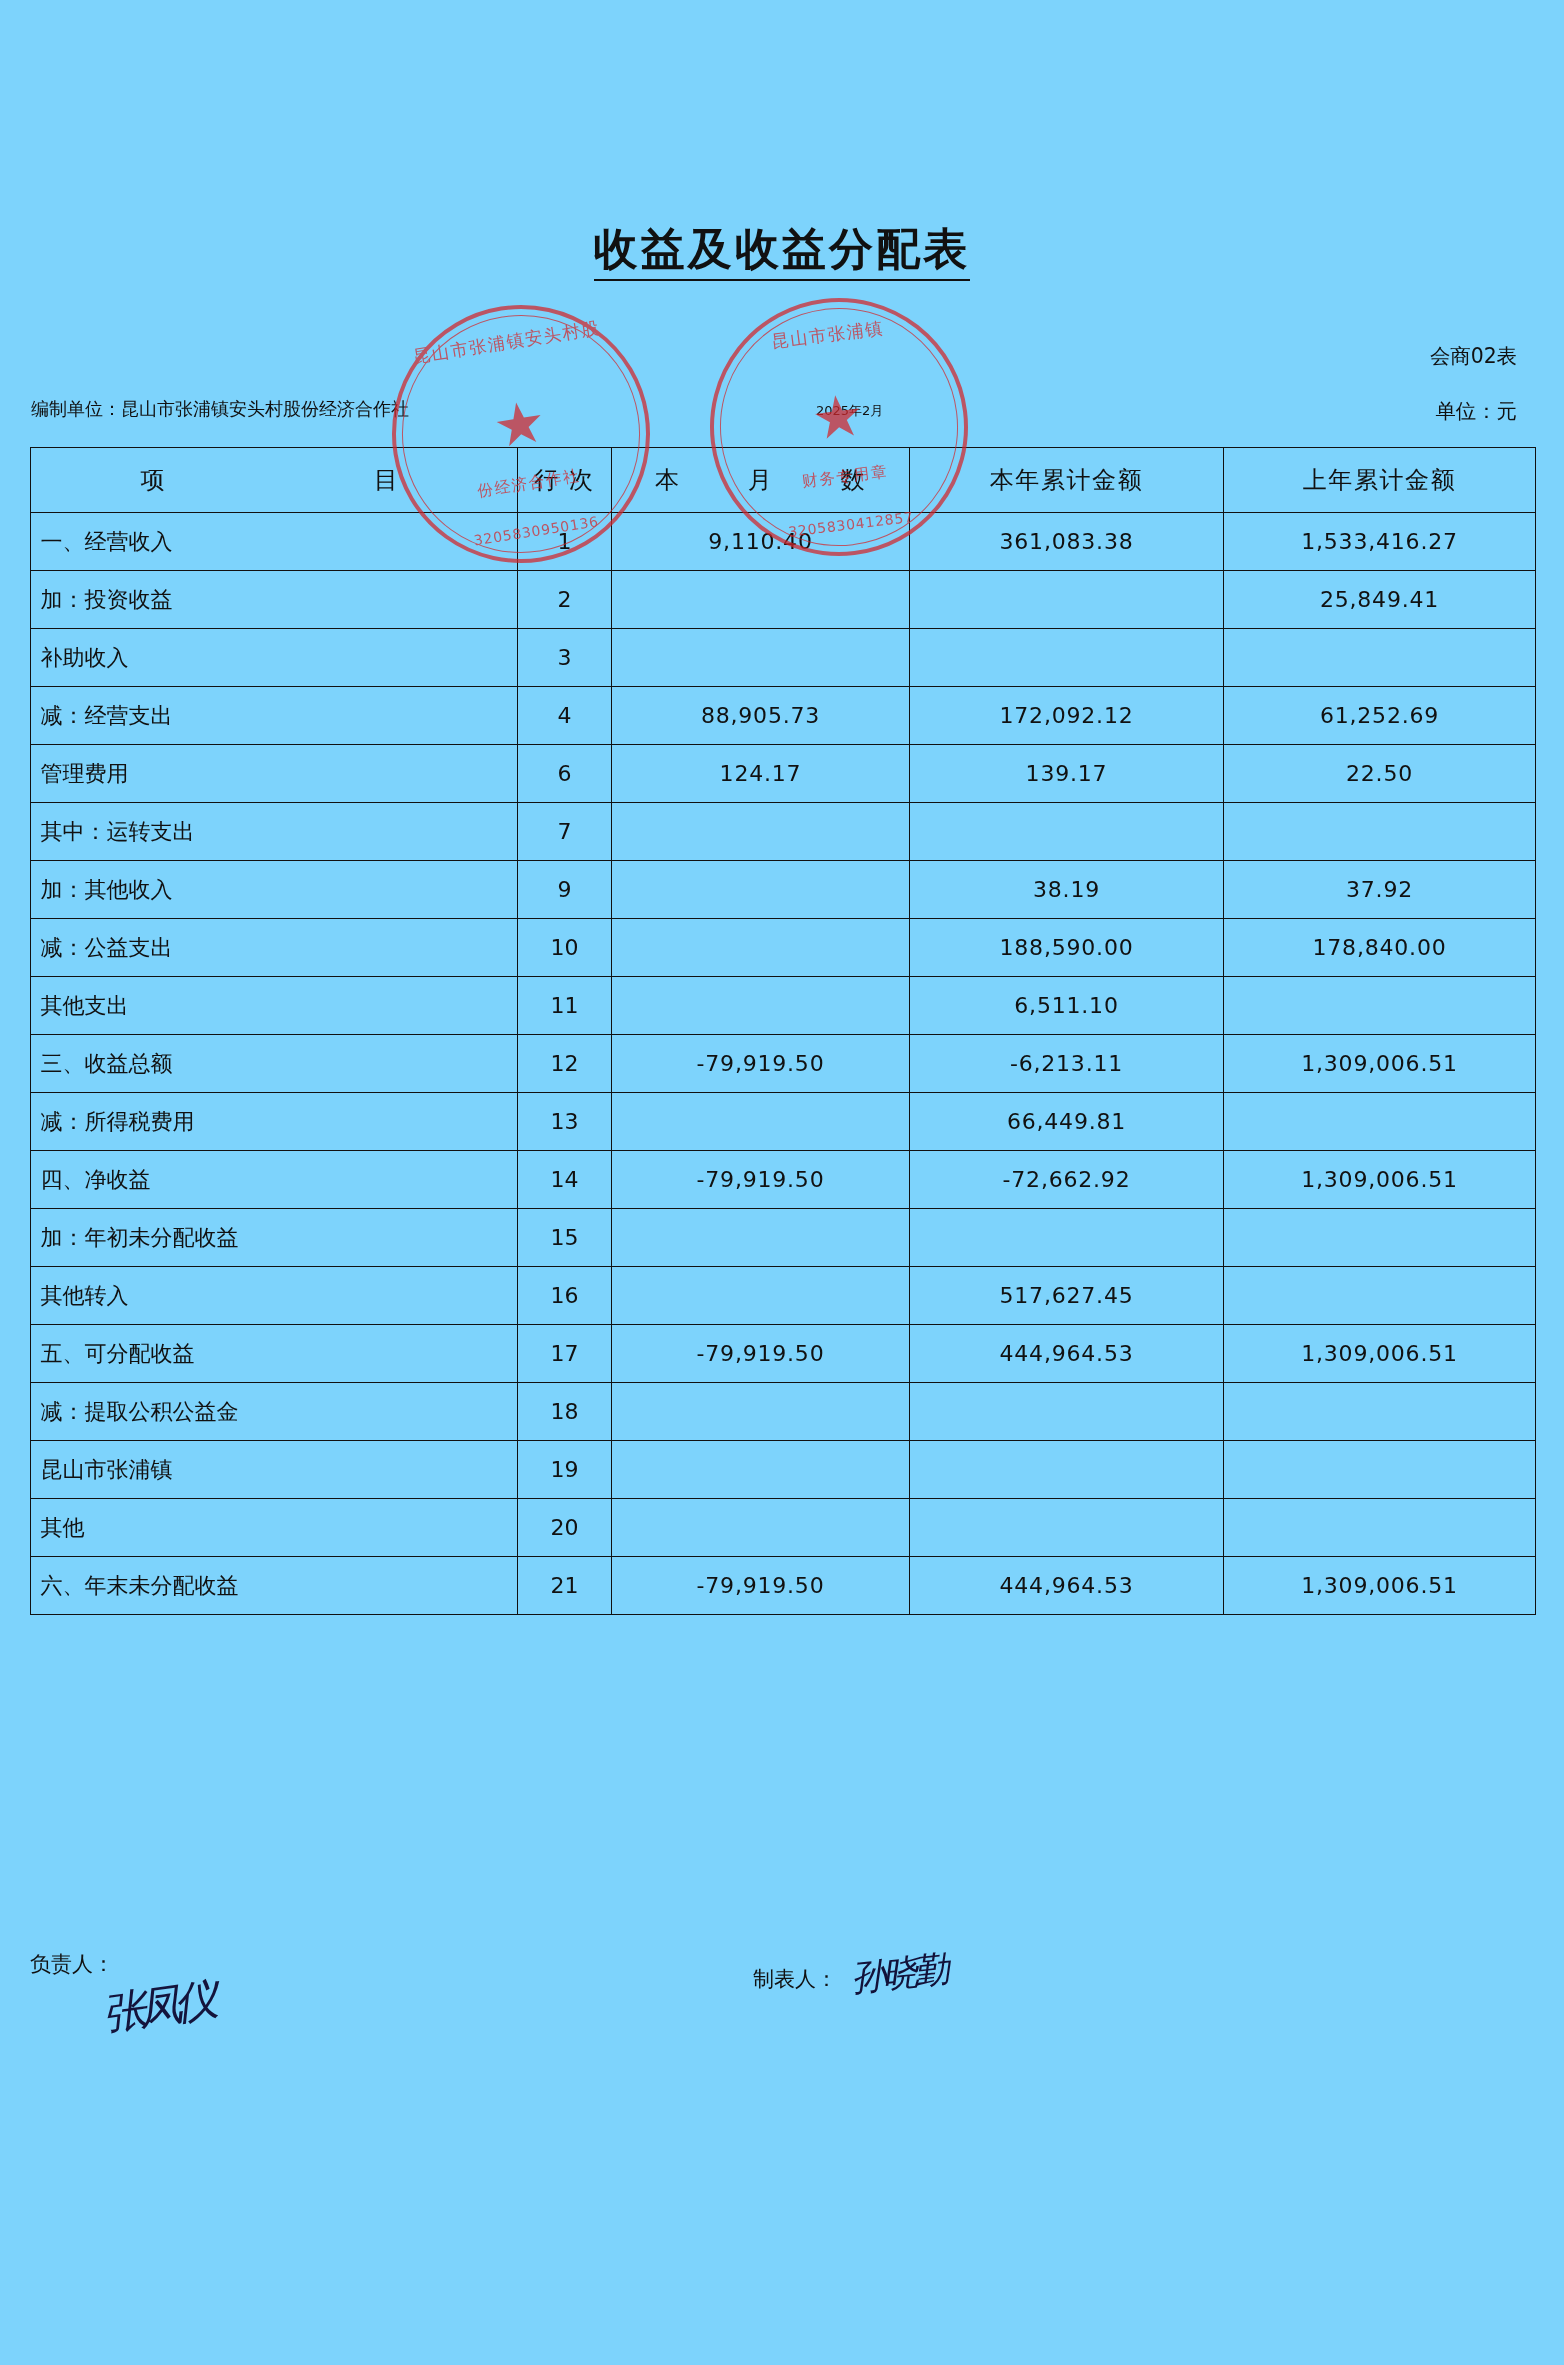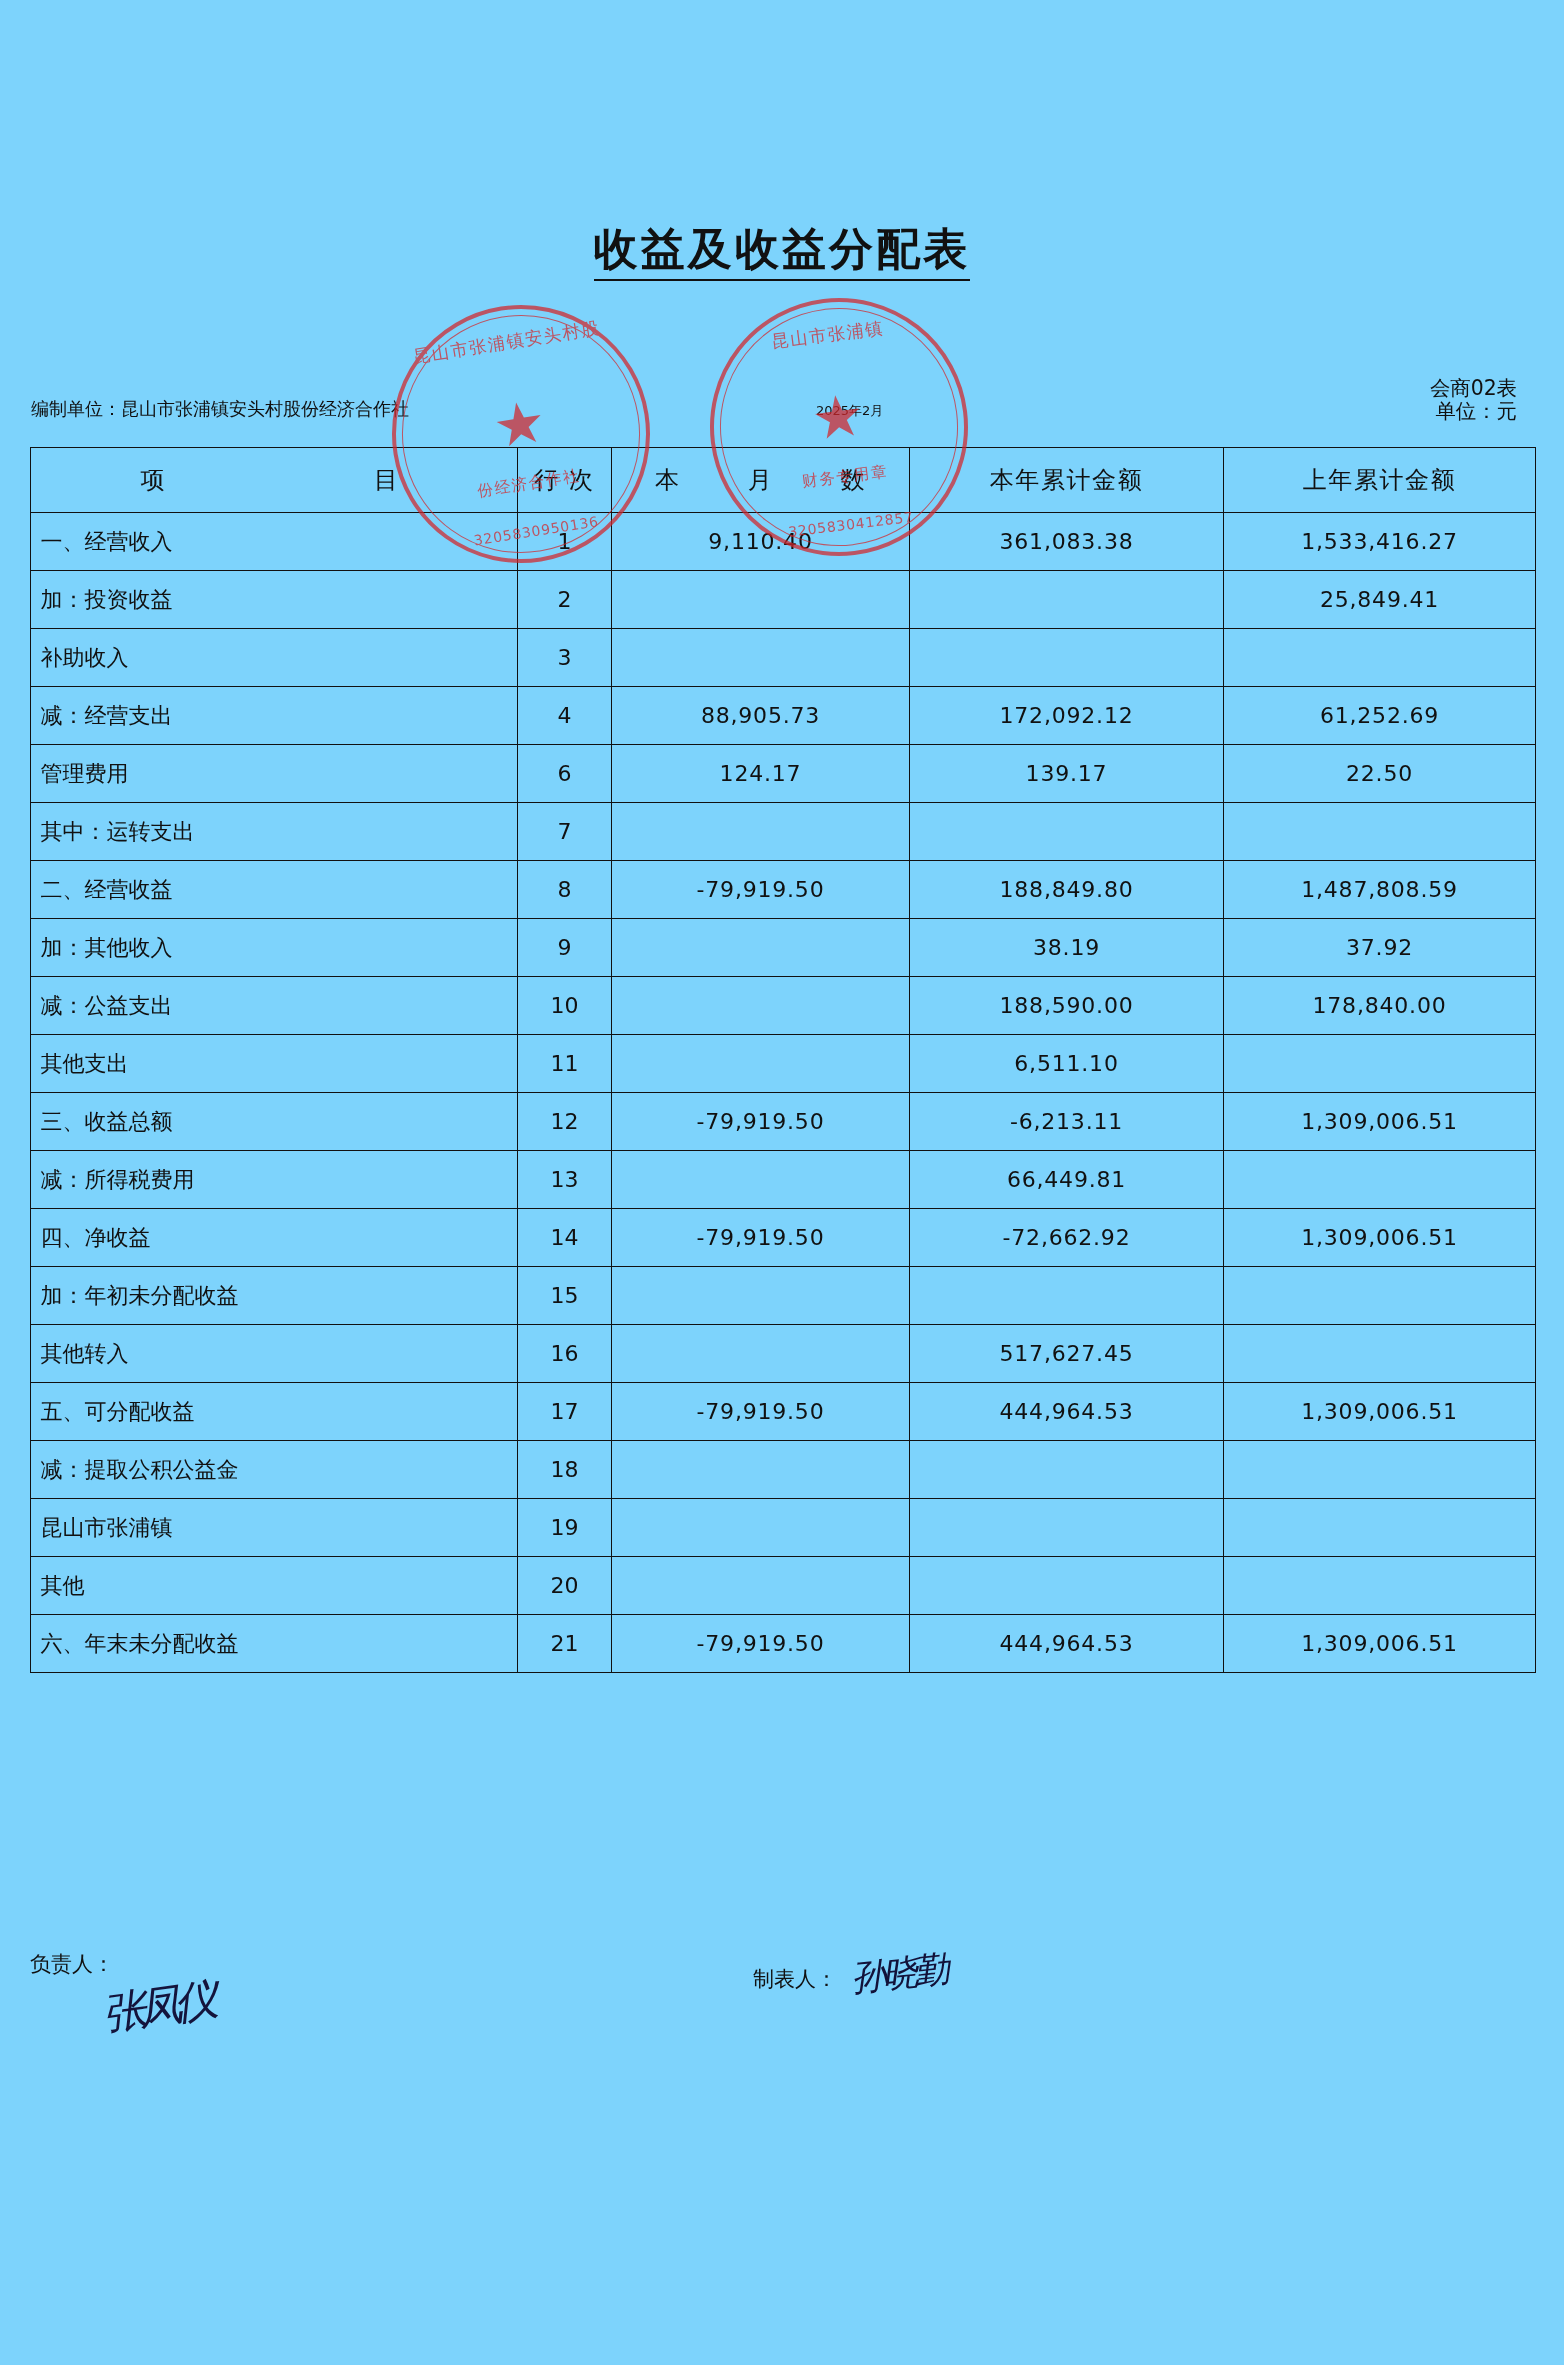--- a/index.html
+++ b/index.html
@@ -40,21 +40,20 @@
     padding-bottom: 4.7px;
   }
 
   
   .form-code {
     position: absolute;
     top: 342px;
     right: 47px;
     font-size: 20.4px;
     font-family: "DejaVu Sans", sans-serif;
-    margin-top: 32px;
   }
   .unit-label {
     position: absolute;
     top: 397px;
     right: 47px;
     font-size: 20.4px;
     font-family: Liberation Sans, sans-serif;
   }
   .prepared-by {
     position: absolute;
@@ -289,27 +288,20 @@
           <td class="num">22.50</td>
         </tr>
         <tr>
           <td class="item ind3">其中：运转支出</td>
           <td class="line">7</td>
           <td class="num"></td>
           <td class="num"></td>
           <td class="num"></td>
         </tr>
         <tr>
-          <td class="item ind0">二、经营收益</td>
-          <td class="line">8</td>
-          <td class="num">-79,919.50</td>
-          <td class="num">188,849.80</td>
-          <td class="num">1,487,808.59</td>
-        </tr>
-        <tr>
           <td class="item ind2">加：其他收入</td>
           <td class="line">9</td>
           <td class="num"></td>
           <td class="num">38.19</td>
           <td class="num">37.92</td>
         </tr>
         <tr>
           <td class="item ind1">减：公益支出</td>
           <td class="line">10</td>
           <td class="num"></td>

